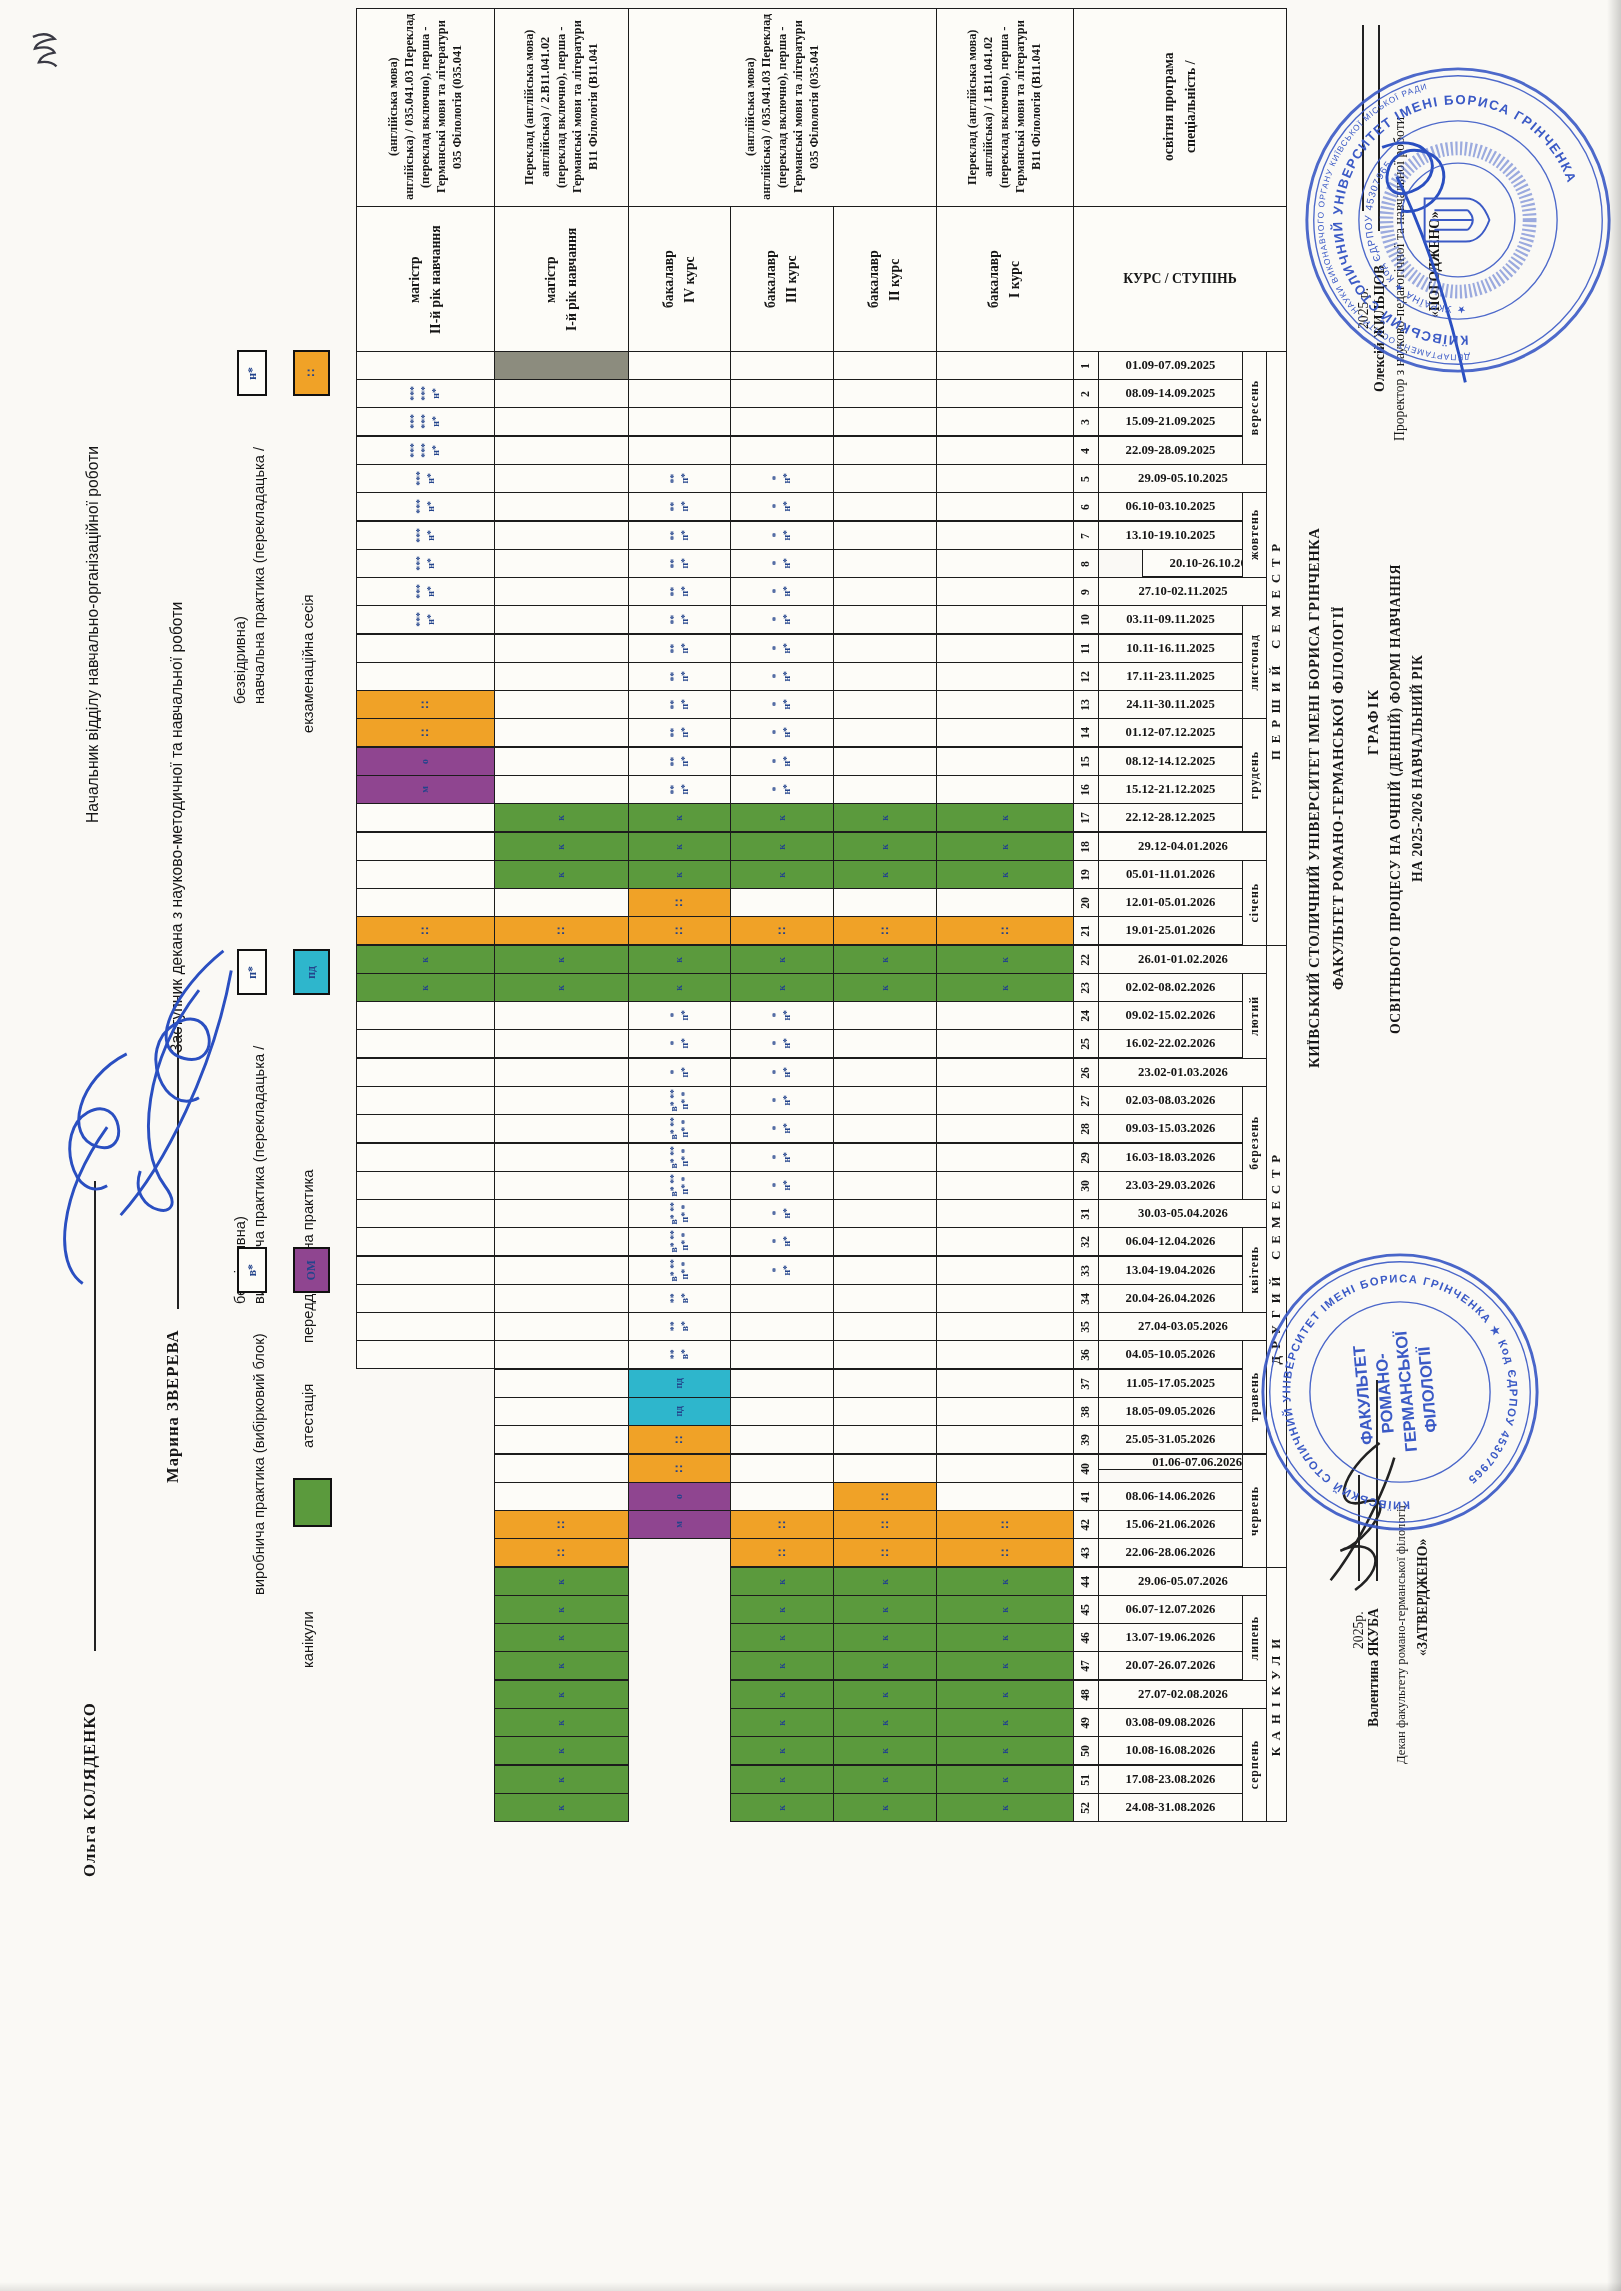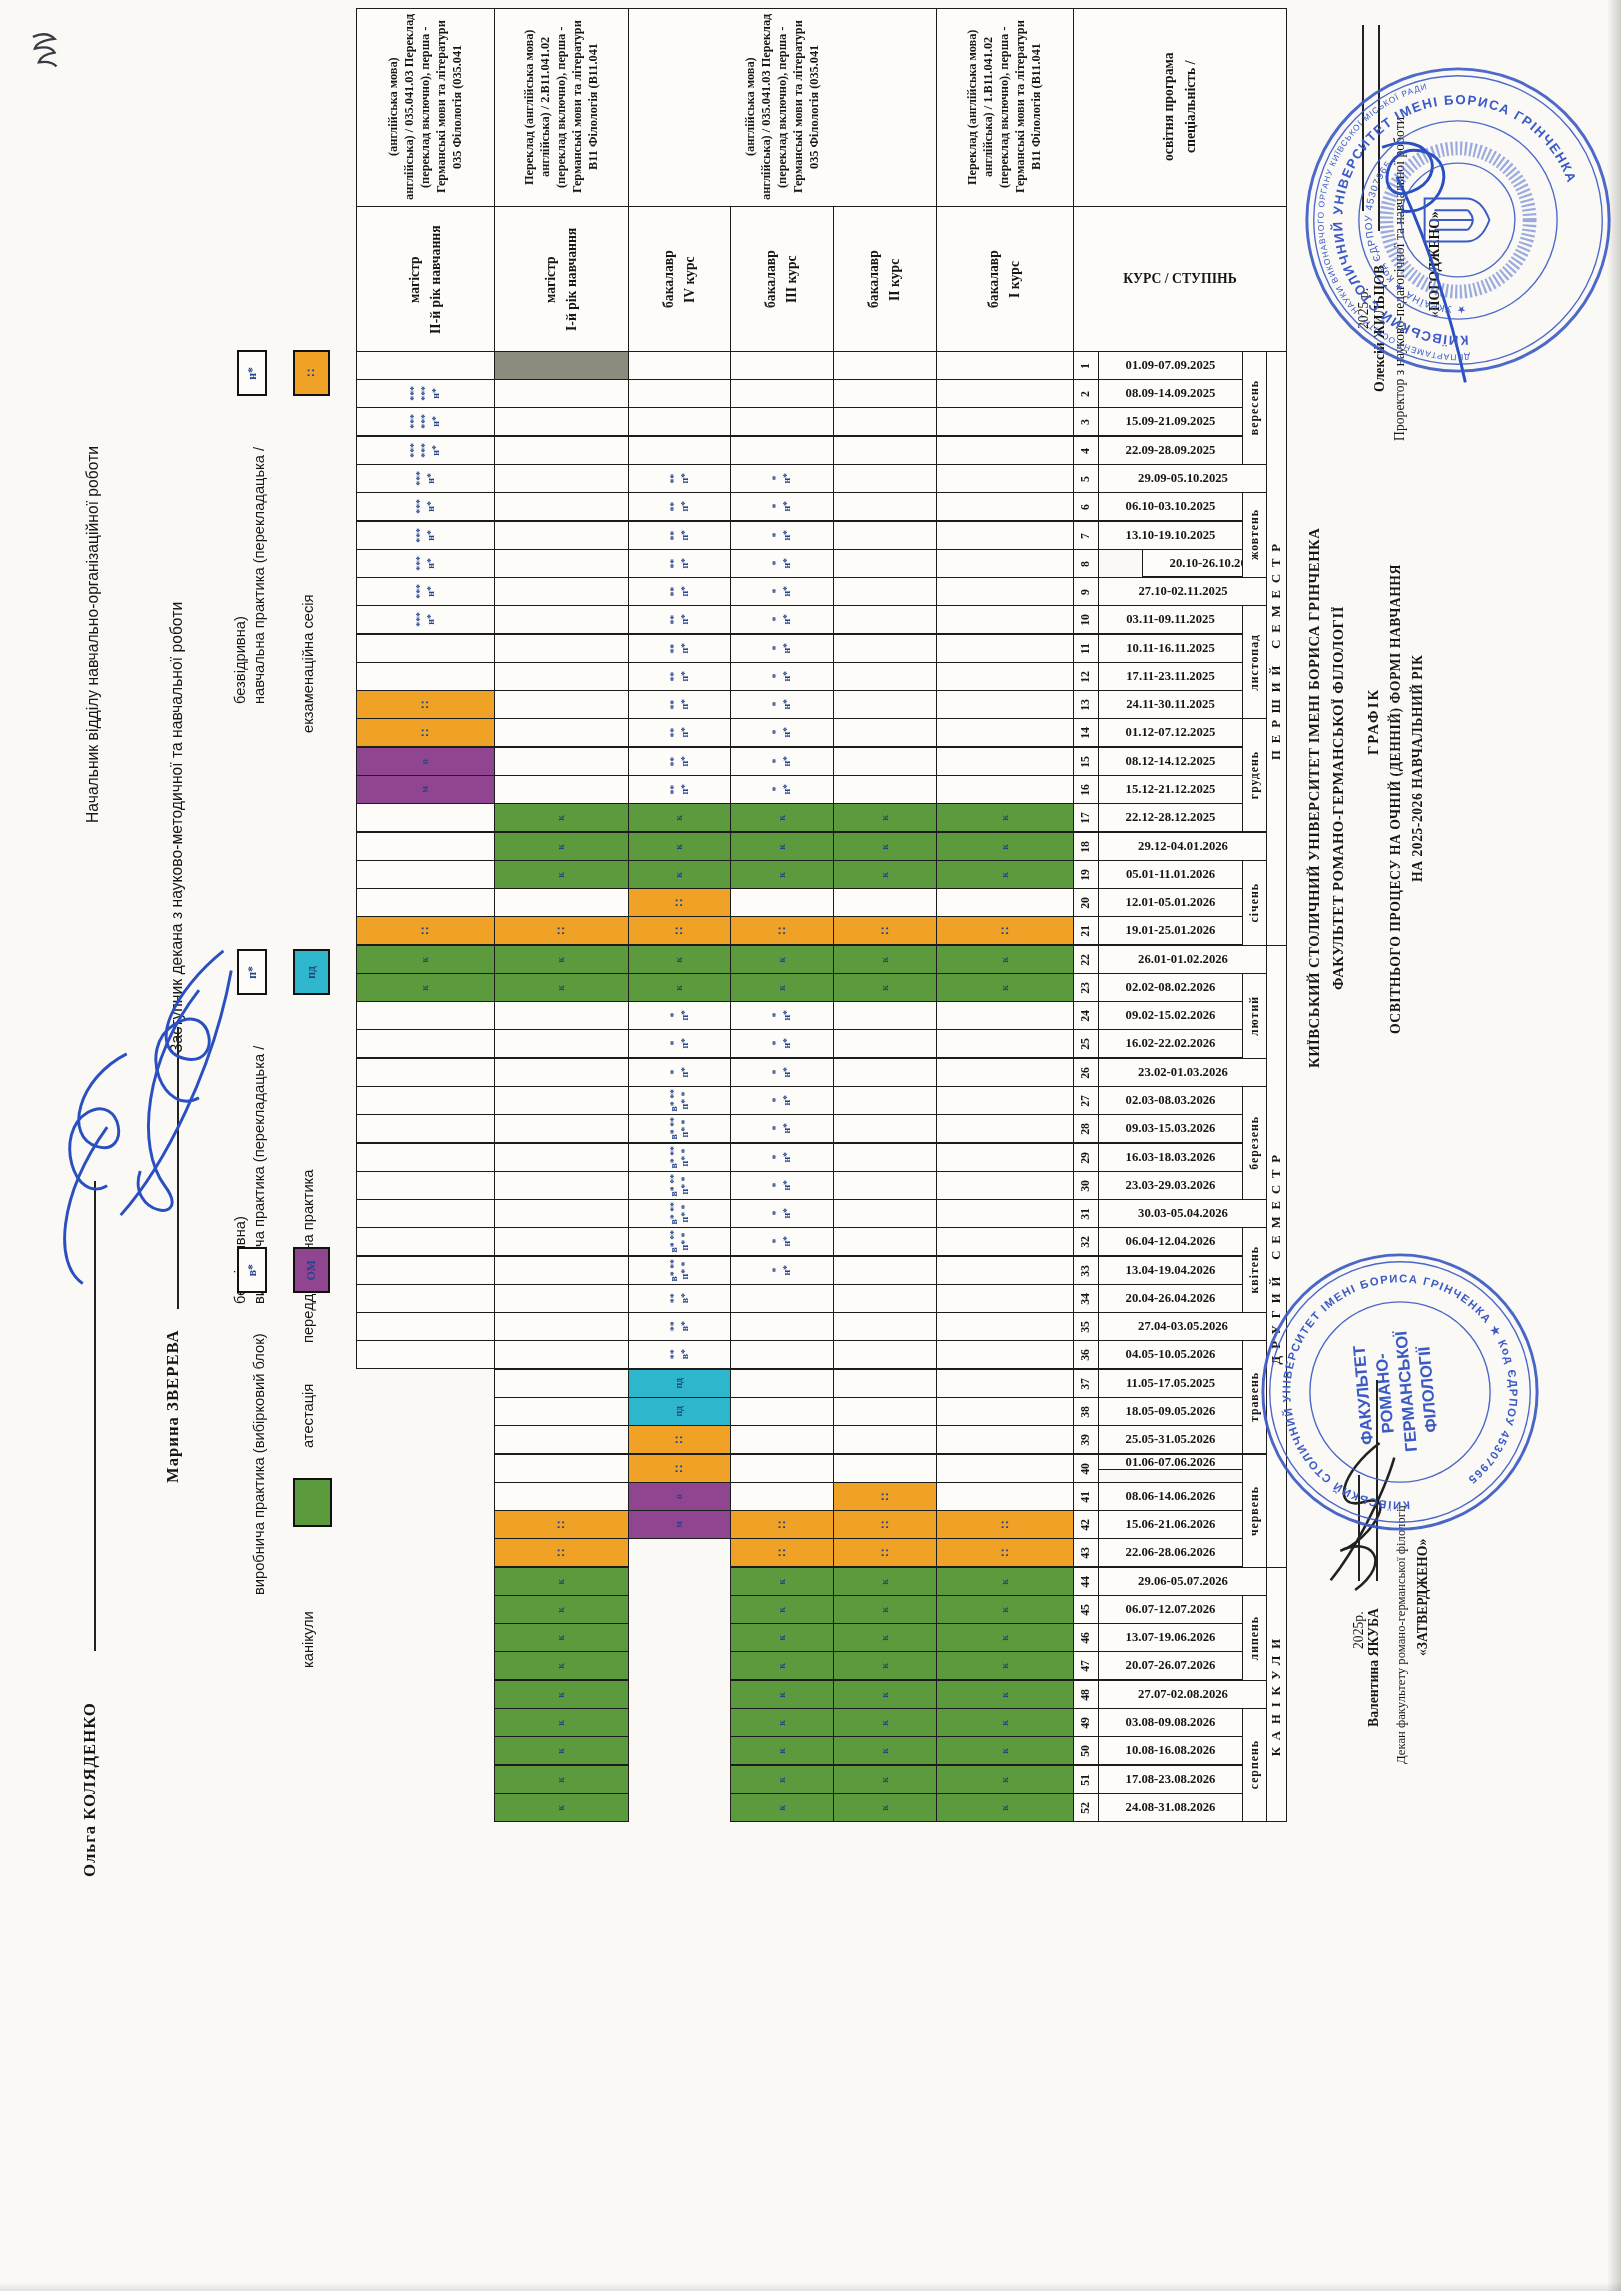--- a/index.html
+++ b/index.html
@@ -1000,21 +1000,21 @@
       </div>
       <div class="cell" style="left: 1073px; top: 1425px; width: 25.5px; height: 29px; background: rgb(253, 252, 248);">
         <span class="vt wknum">39</span>
       </div>
       <div class="cell" style="left: 1098px; top: 1425px; width: 145px; height: 29px; background: rgb(253, 252, 248);">
         <span class="date">25.05-31.05.2026</span>
       </div>
       <div class="cell" style="left: 1073px; top: 1454px; width: 25.5px; height: 29px; background: rgb(253, 252, 248);">
         <span class="vt wknum">40</span>
       </div>
-      <div class="cell" style="left: 1098px; top: 1454px; width: 145px; height: 16px; background: rgb(253, 252, 248);">
+      <div class="cell" style="left: 1098px; top: 1454px; width: 145px; height: 16px; background: rgb(253, 252, 248); justify-content: flex-end;">
         <span class="date">01.06-07.06.2026</span>
       </div>
       <div class="cell" style="left: 1073px; top: 1482px; width: 25.5px; height: 29px; background: rgb(253, 252, 248);">
         <span class="vt wknum">41</span>
       </div>
       <div class="cell" style="left: 1098px; top: 1482px; width: 145px; height: 29px; background: rgb(253, 252, 248);">
         <span class="date">08.06-14.06.2026</span>
       </div>
       <div class="cell" style="left: 1073px; top: 1510px; width: 25.5px; height: 29px; background: rgb(253, 252, 248);">
         <span class="vt wknum">42</span>

